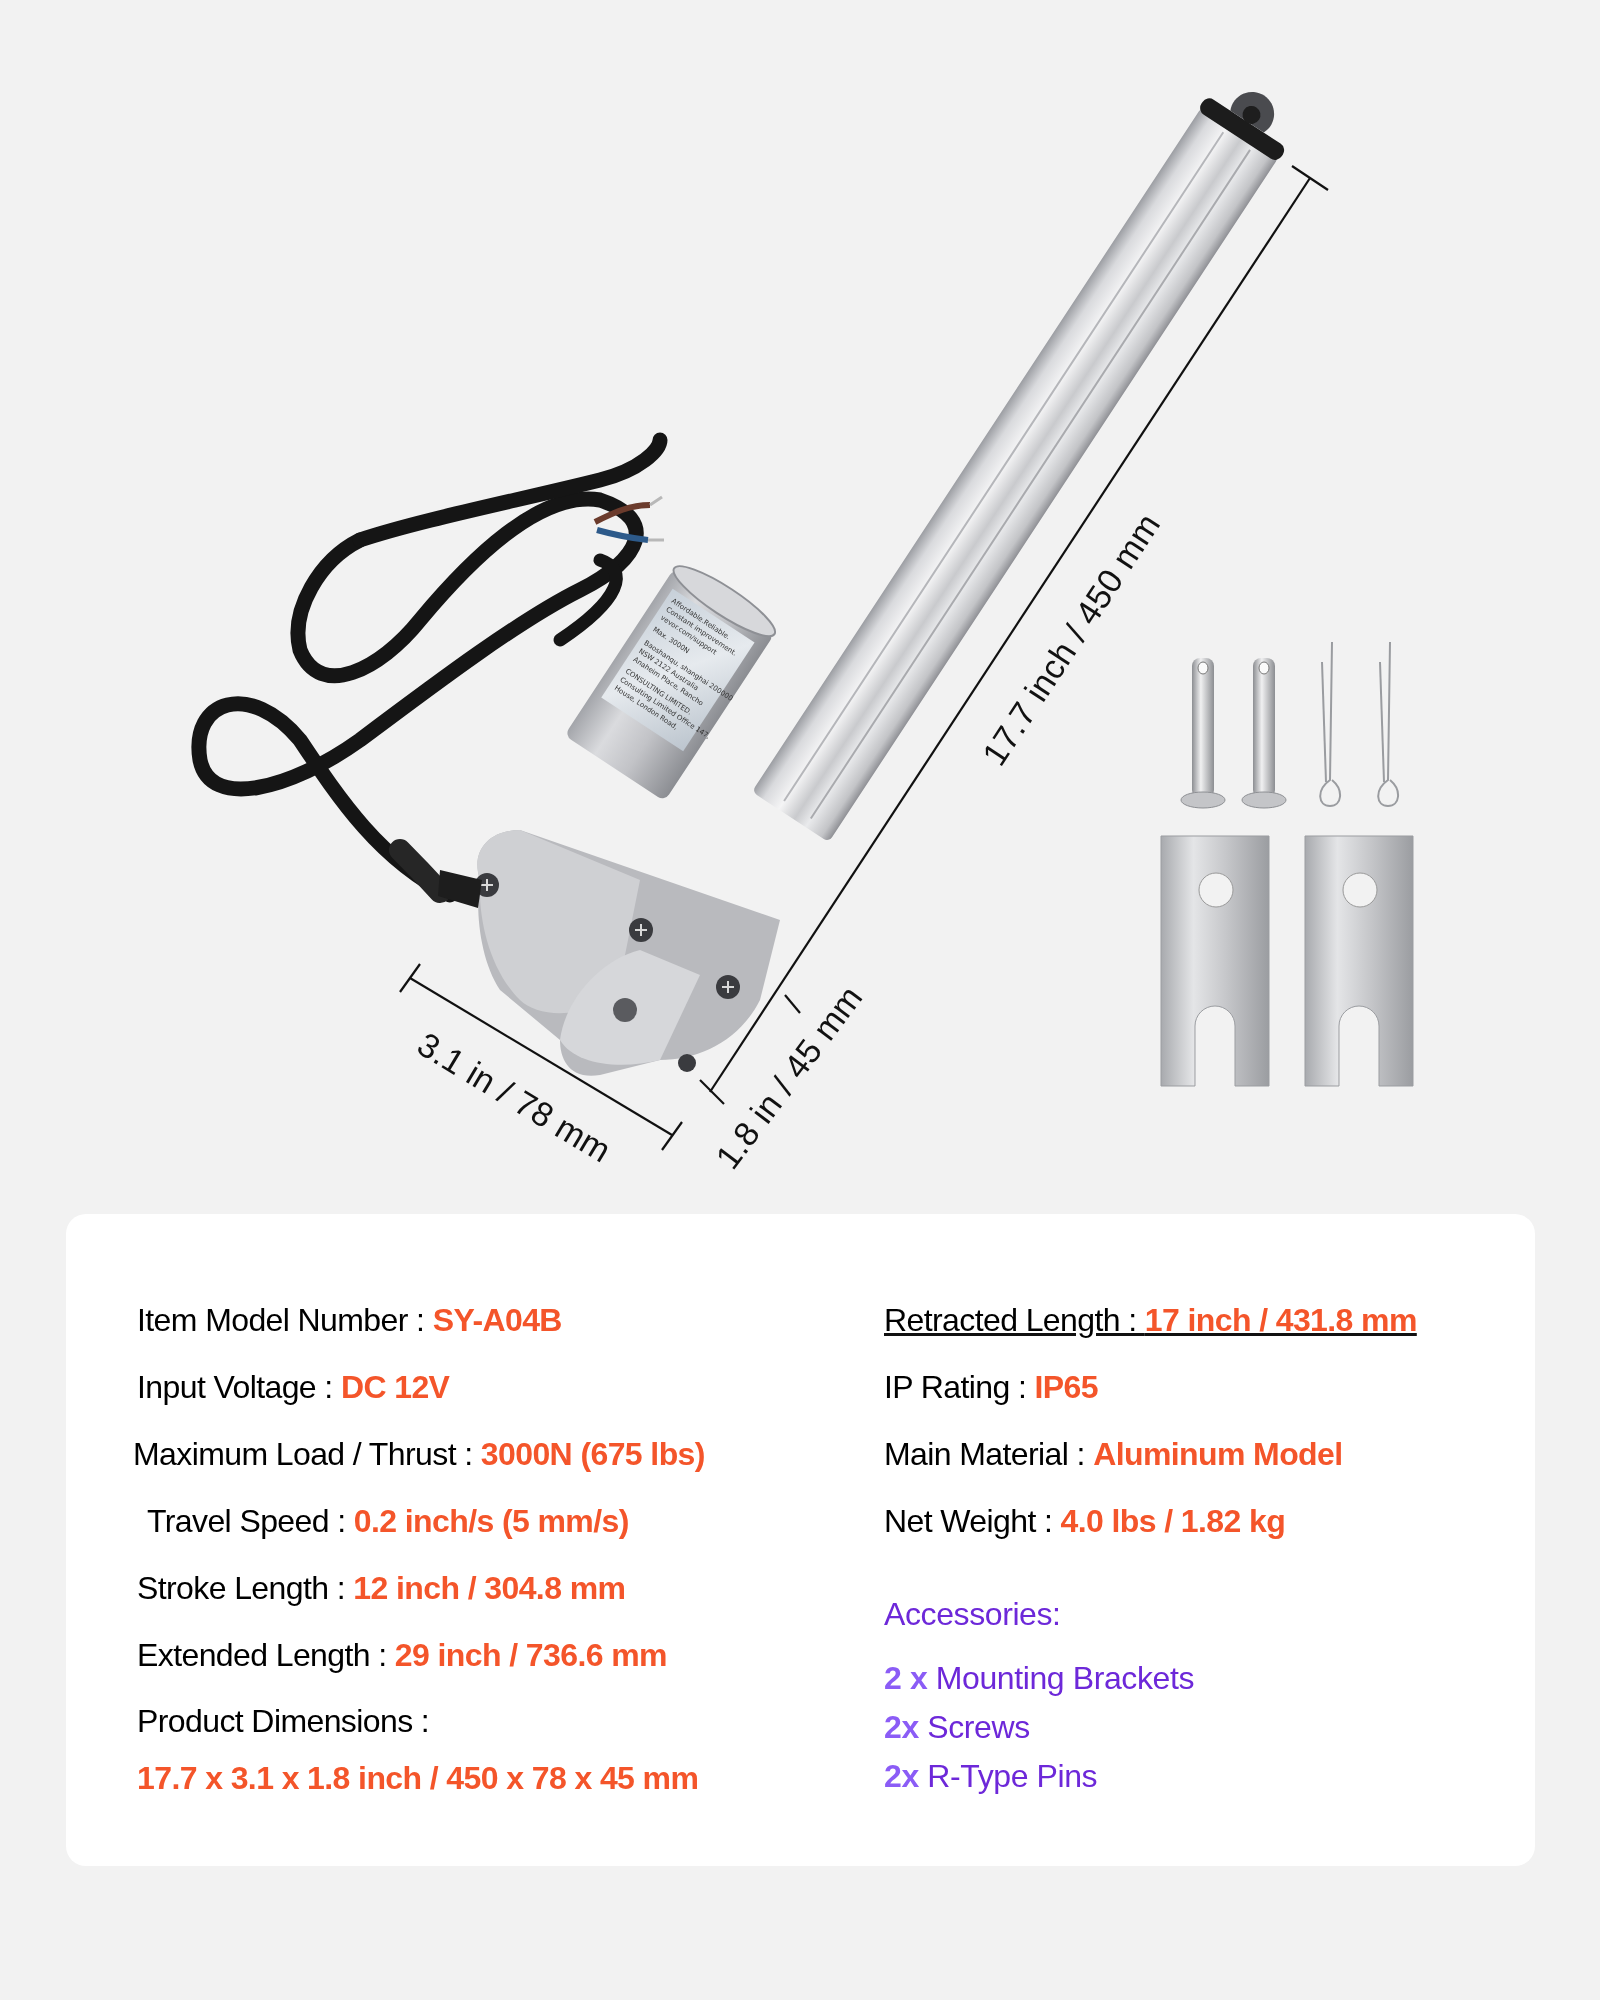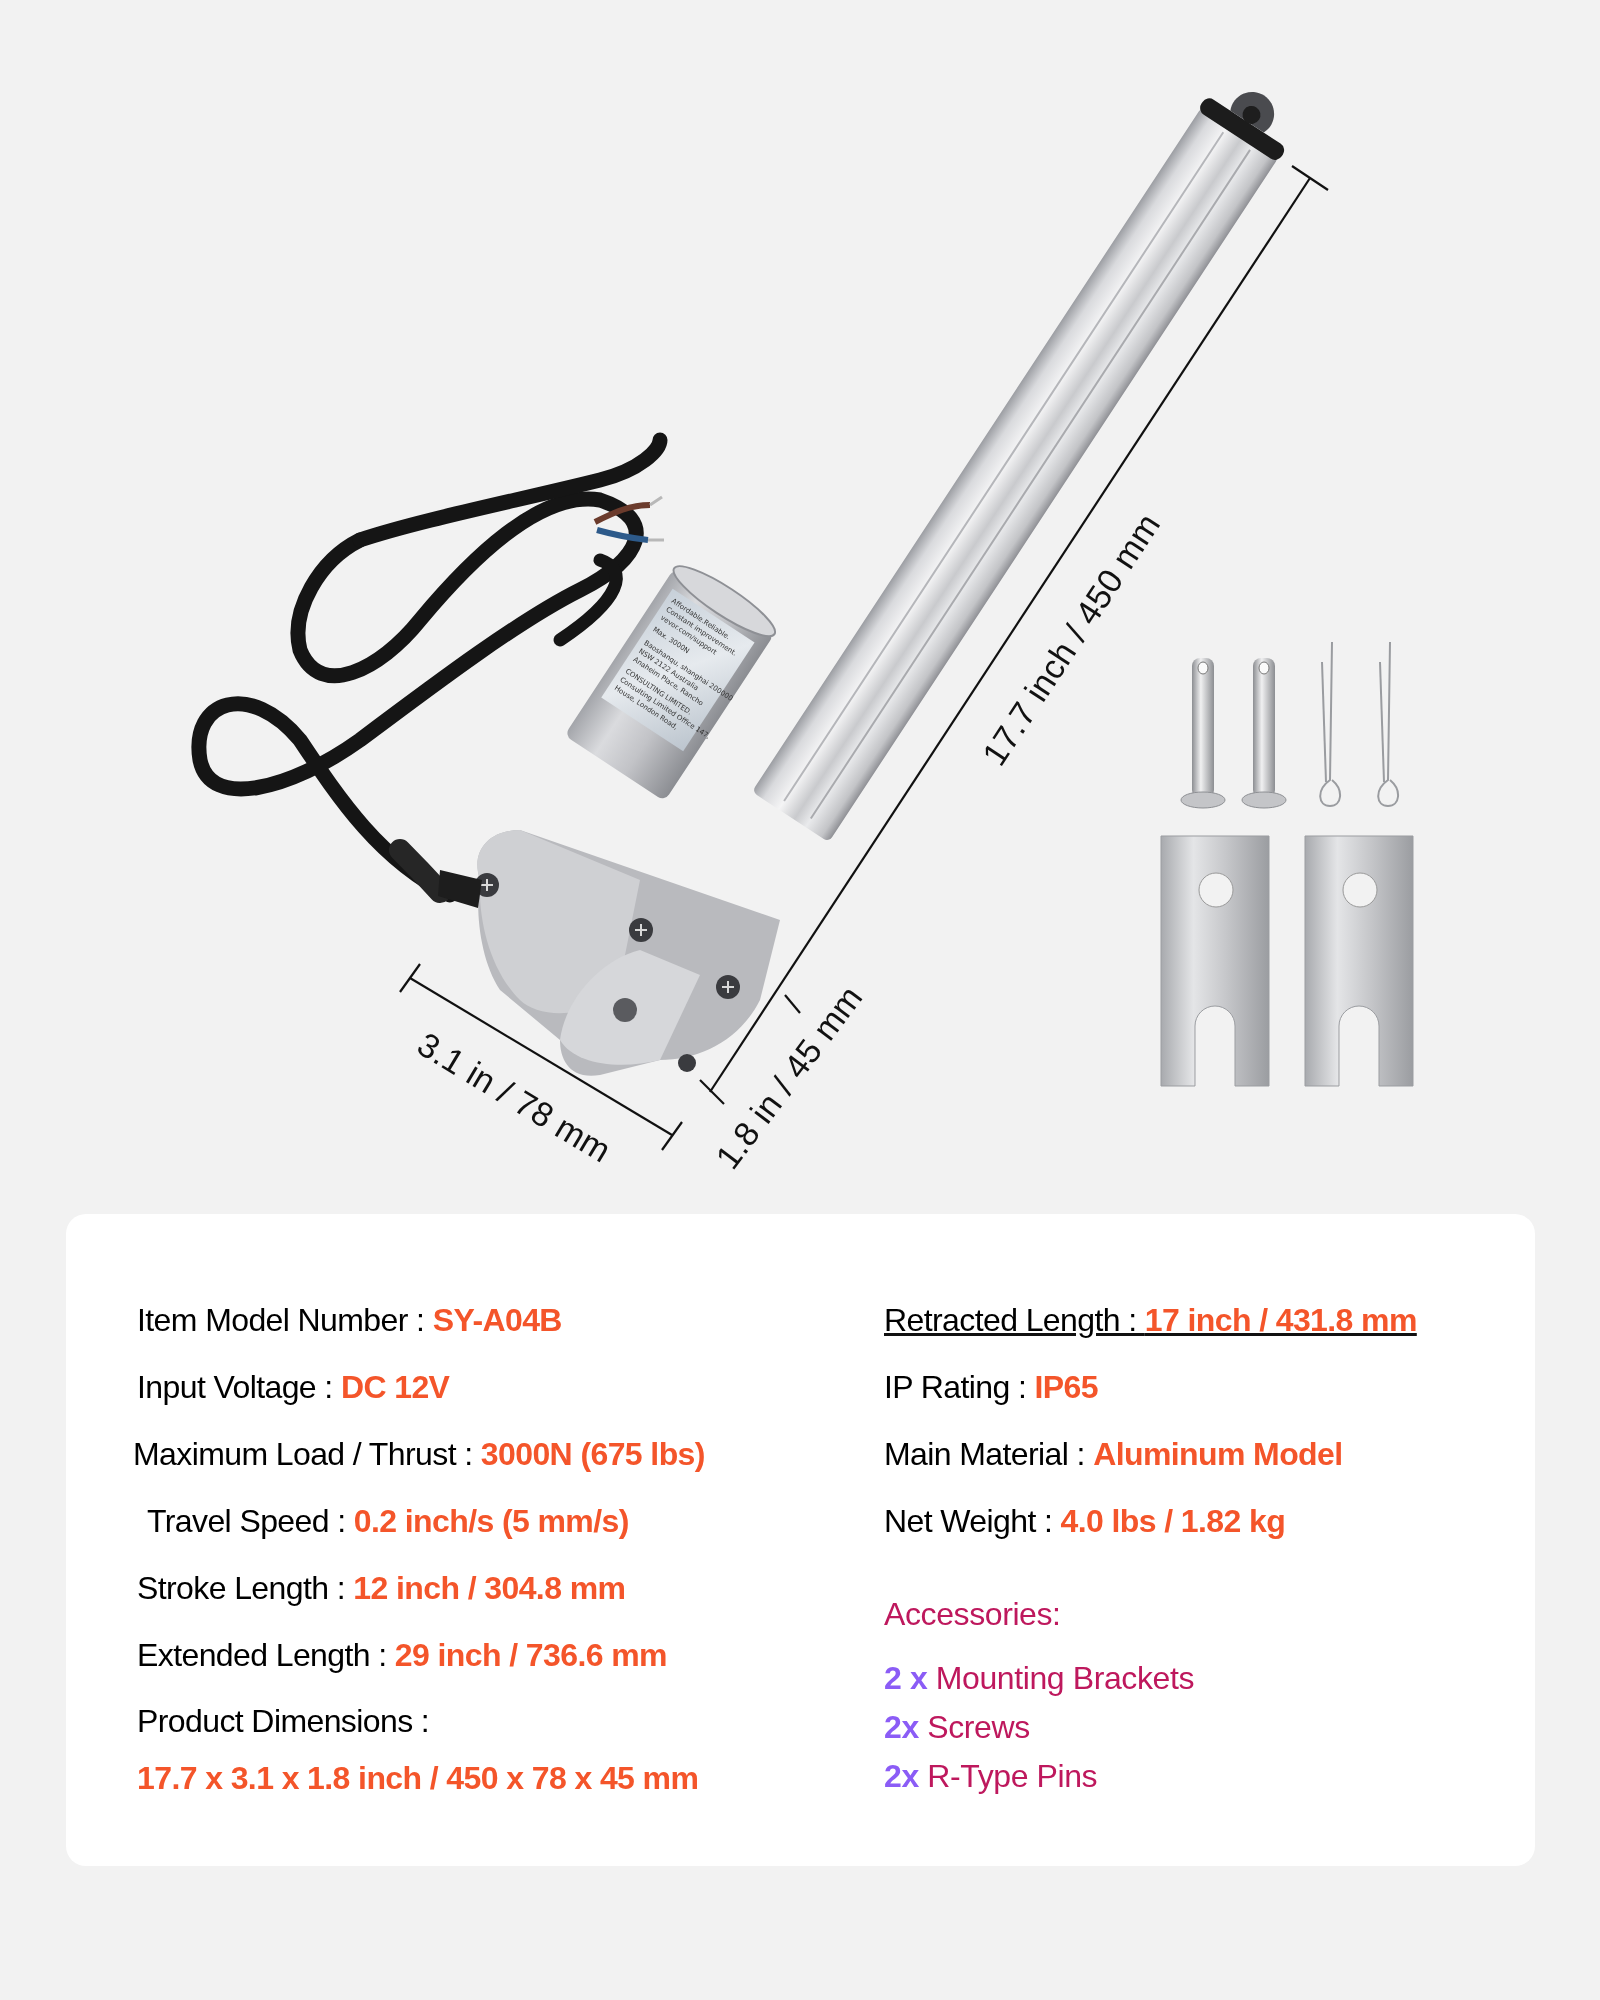--- a/index.html
+++ b/index.html
@@ -35,21 +35,21 @@
     position: absolute;
     font-size: 32px;
     line-height: 36px;
     white-space: nowrap;
     letter-spacing: -0.6px;
   }
   .spec .lbl { color: #000000; font-weight: 400; }
   .spec .val { color: #f4552a; font-weight: 700; }
   .acc-item { position: absolute; font-size: 32px; line-height: 36px; white-space: nowrap; letter-spacing: -0.4px; }
   .acc-item .qty { color: #8b5cf6; font-weight: 700; }
-  .acc-item .name { color: #be185d; }
+  .acc-item .name { color: #6d28d9; }
 </style>
 </head>
 <body>
 
 <div id="illustration">
   <svg width="1600" height="1200" viewBox="0 0 1600 1200" xmlns="http://www.w3.org/2000/svg">
     <defs>
       <linearGradient id="rodGrad" x1="0" y1="0" x2="1" y2="0">
         <stop offset="0" stop-color="#9c9ea3"></stop>
         <stop offset="0.15" stop-color="#d9dadd"></stop>

